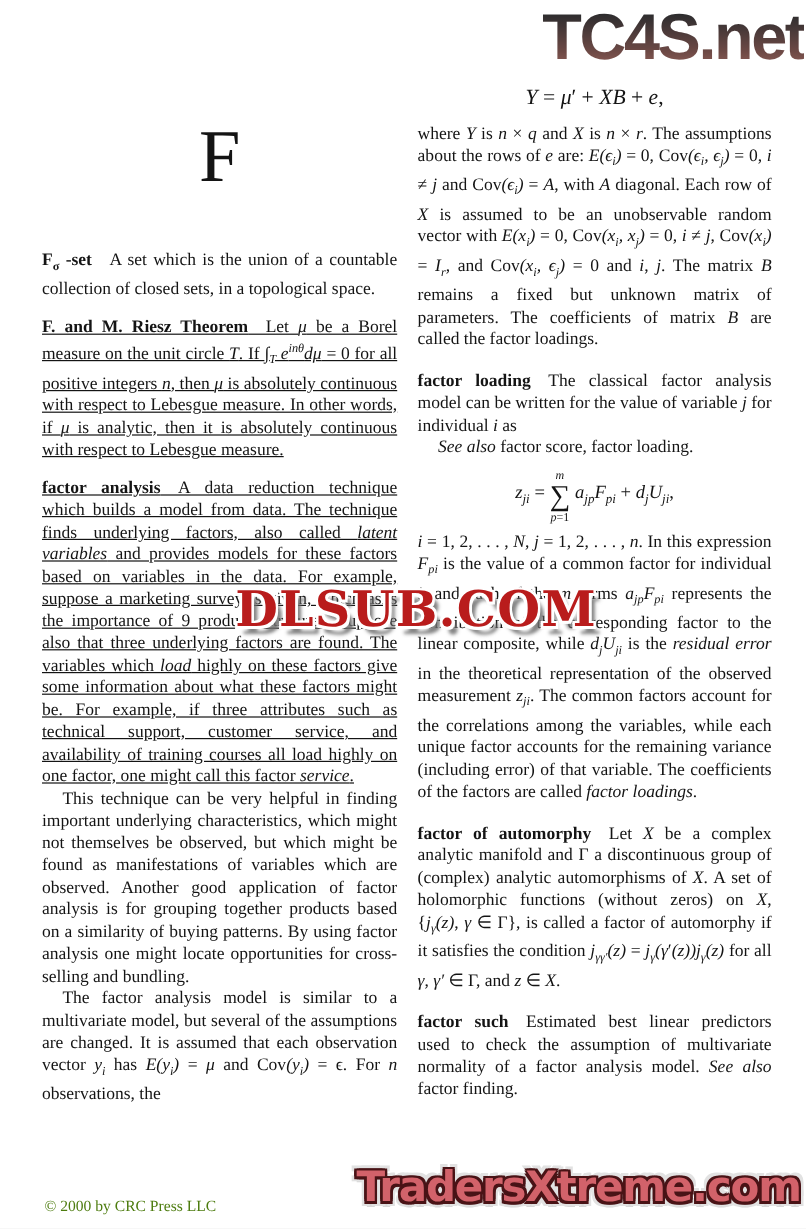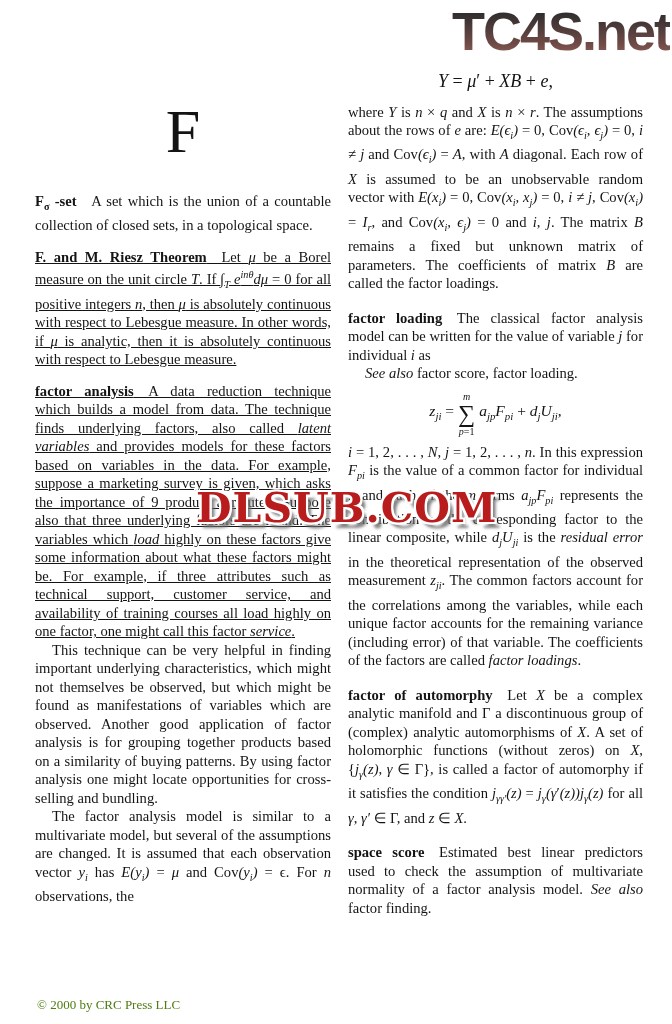--- a/index.html
+++ b/index.html
@@ -6,21 +6,21 @@
   .page{position:relative;width:672px;height:1024px;background:#ffffff;overflow:hidden;
         font-family:"Liberation Serif",serif;color:#141414;}
   .col{position:absolute;text-align:justify;font-size:14.6px;line-height:18.5px;}
   .col-left{left:35px;top:100px;width:296px;}
   .col-right{left:348px;top:62px;width:295px;}
   .letter-heading{font-size:62px;line-height:62px;text-align:center;font-weight:normal;margin:0 0 0 0;}
   .para{margin:0;}
   .gap{margin-top:13px;text-decoration:underline;}
   .gap-lg{margin-top:16px;}
   .indent{text-indent:17px;}
-  .first-def{margin-top:30px;}
+  .first-def{margin-top:46px;}
   .seg-n{font-style:normal;}
   .seg-b{font-weight:bold;}
   .seg-i{font-style:italic;}
   .seg-isub{vertical-align:sub;font-size:0.7em;font-style:italic;}
   .seg-bsub{vertical-align:sub;font-size:0.7em;font-weight:bold;}
   .seg-sup{vertical-align:super;font-size:0.7em;font-style:italic;}
   .equation{text-align:center;margin:10px 0 12px 0;font-size:18px;}
   .equation-sum{display:flex;justify-content:center;align-items:center;margin:8px 0 6px 0;font-size:15.5px;}
   .sum-stack{display:inline-flex;flex-direction:column;align-items:center;line-height:1;margin:0 4px;}
   .sum-limit{font-size:10px;line-height:11px;}
@@ -70,21 +70,22 @@
       <span><span class="seg-i">z</span><span class="seg-isub">ji</span><span class="seg-n"> = </span></span>
       <span class="sum-stack">
         <span class="sum-limit"><span class="seg-i">m</span></span>
         <span class="sigma">∑</span>
         <span class="sum-limit"><span class="seg-i">p</span><span class="seg-n">=1</span></span>
       </span>
       <span><span class="seg-i">a</span><span class="seg-isub">jp</span><span class="seg-i">F</span><span class="seg-isub">pi</span><span class="seg-n"> + </span><span class="seg-i">d</span><span class="seg-isub">j</span><span class="seg-i">U</span><span class="seg-isub">ji</span><span class="seg-n">,</span></span>
     </div>
     <p class="para"><span class="seg-i">i</span><span class="seg-n"> = 1, 2, . . . , </span><span class="seg-i">N</span><span class="seg-n">, </span><span class="seg-i">j</span><span class="seg-n"> = 1, 2, . . . , </span><span class="seg-i">n</span><span class="seg-n">. In this expression </span><span class="seg-i">F</span><span class="seg-isub">pi</span><span class="seg-n"> is the value of a common factor for individual </span><span class="seg-i">i</span><span class="seg-n">, and each of the </span><span class="seg-i">m</span><span class="seg-n"> terms </span><span class="seg-i">a</span><span class="seg-isub">jp</span><span class="seg-i">F</span><span class="seg-isub">pi</span><span class="seg-n"> represents the contribution of the corresponding factor to the linear composite, while </span><span class="seg-i">d</span><span class="seg-isub">j</span><span class="seg-i">U</span><span class="seg-isub">ji</span><span class="seg-n"> is the </span><span class="seg-i">residual error</span><span class="seg-n"> in the theoretical representation of the observed measurement </span><span class="seg-i">z</span><span class="seg-isub">ji</span><span class="seg-n">. The common factors account for the correlations among the variables, while each unique factor accounts for the remaining variance (including error) of that variable. The coefficients of the factors are called </span><span class="seg-i">factor loadings</span><span class="seg-n">.</span></p>
     <p class="para gap-lg"><span class="seg-b">factor of automorphy</span><span class="seg-n"> Let </span><span class="seg-i">X</span><span class="seg-n"> be a complex analytic manifold and Γ a discontinuous group of (complex) analytic automorphisms of </span><span class="seg-i">X</span><span class="seg-n">. A set of holomorphic functions (without zeros) on </span><span class="seg-i">X</span><span class="seg-n">, {</span><span class="seg-i">j</span><span class="seg-isub">γ</span><span class="seg-i">(z)</span><span class="seg-n">, </span><span class="seg-i">γ</span><span class="seg-n"> ∈ Γ}, is called a factor of automorphy if it satisfies the condition </span><span class="seg-i">j</span><span class="seg-isub">γγ′</span><span class="seg-i">(z)</span><span class="seg-n"> = </span><span class="seg-i">j</span><span class="seg-isub">γ</span><span class="seg-i">(γ</span><span class="seg-n">′</span><span class="seg-i">(z))</span><span class="seg-i">j</span><span class="seg-isub">γ</span><span class="seg-i">(z)</span><span class="seg-n"> for all </span><span class="seg-i">γ</span><span class="seg-n">, </span><span class="seg-i">γ′</span><span class="seg-n"> ∈ Γ, and </span><span class="seg-i">z</span><span class="seg-n"> ∈ </span><span class="seg-i">X</span><span class="seg-n">.</span></p>
-    <p class="para gap-lg"><span class="seg-b">space score</span><span class="seg-n"> Estimated best linear predictors used to check the assumption of multivariate normality of a factor analysis model. </span><span class="seg-i">See also</span><span class="seg-n"> factor finding.</span></p>
+    <p class="para gap-lg"><span class="seg-b">factor such</span><span class="seg-n"> Estimated best linear predictors used to check the assumption of multivariate normality of a factor analysis model. </span><span class="seg-i">See also</span><span class="seg-n"> factor finding.</span></p>
   </div>
 
   <div class="wm-mid">DLSUB.COM</div>
 
   <div class="footer">© 2000 by CRC Press LLC</div>
 
+  <div class="wm-bottom">TradersXtreme.com</div>
 
 </div>
 
 </body></html>

